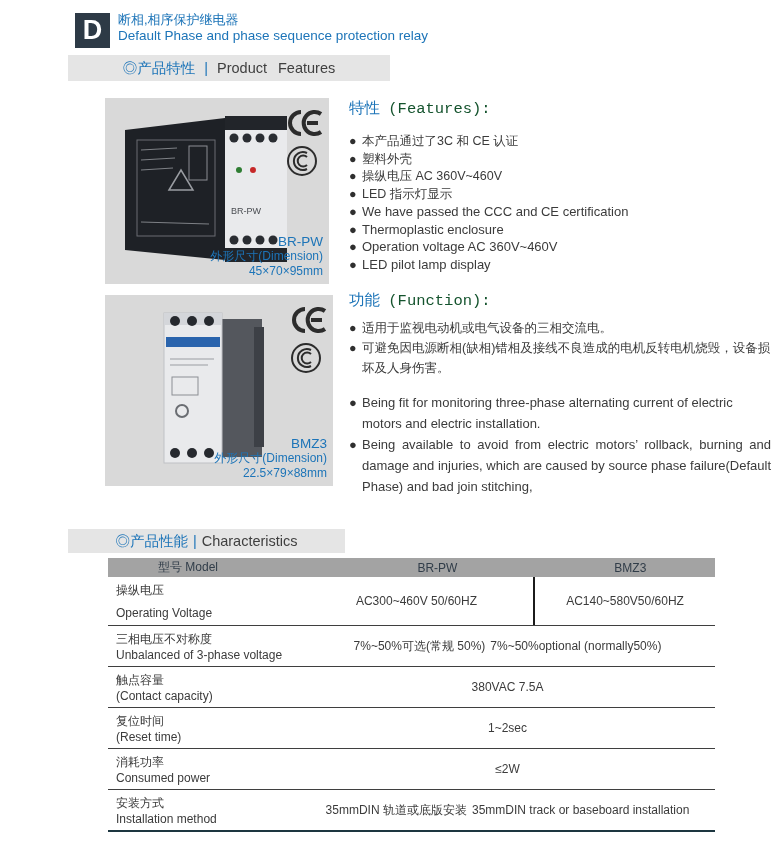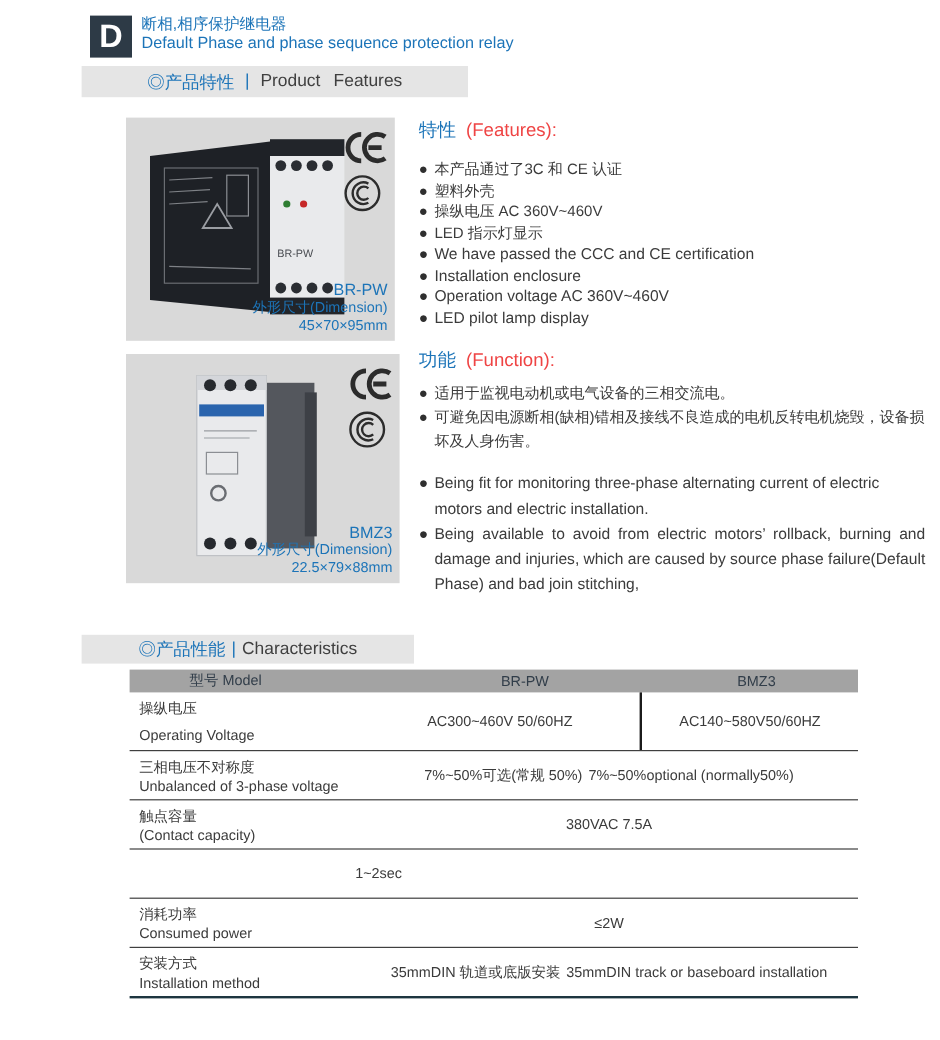--- a/index.html
+++ b/index.html
@@ -28,21 +28,21 @@
   .img-bmz3{left:105px;top:295px;width:228px;height:191px;}
   .caption{position:absolute;right:6px;bottom:6px;text-align:right;
            color:#1c74b8;line-height:14.5px;}
   .cap-model{font-size:13.5px;}
   .cap-dim{font-size:12px;}
   .marks{position:absolute;right:6px;top:10px;}
 
   
   .col-title{position:absolute;left:349px;font-size:15.5px;}
   .ct-zh{color:#1c74b8;}
-  .ct-rest{color:#ef4444;margin-left:4px;}
+  .ct-rest{color:#14532d;margin-left:4px;font-family:Liberation Mono, monospace;}
   .t-features{top:98px;}
   .t-function{top:290px;}
 
   .bullets{position:absolute;left:349px;width:422px;}
   .feat-list{top:133px;}
   .func-zh-list{top:318px;}
   .func-en-list{top:392px;}
   .b-item{display:flex;}
   .b-dot{width:13px;flex:none;color:#2f2f2f;}
   .b-zh{font-size:12.5px;line-height:17.5px;}
@@ -151,21 +151,21 @@
   <div class="b-item b-zh">
     <span class="b-dot">●</span>
     <span>LED 指示灯显示</span>
     </div>
   <div class="b-item b-en">
     <span class="b-dot">●</span>
     <span>We have passed the CCC and CE certification</span>
     </div>
   <div class="b-item b-en">
     <span class="b-dot">●</span>
-    <span>Installation enclosure</span>
+    <span>Thermoplastic enclosure</span>
     </div>
   <div class="b-item b-en">
     <span class="b-dot">●</span>
     <span>Operation voltage AC 360V~460V</span>
     </div>
   <div class="b-item b-en">
     <span class="b-dot">●</span>
     <span>LED pilot lamp display</span>
     </div>
 </div>
@@ -270,20 +270,24 @@
 
   <div class="t-row r-40">
     <div class="t-label">
       <div>触点容量</div>
       <div>(Contact capacity)</div>
     </div>
     <div class="v-center">380VAC 7.5A</div>
   </div>
 
   <div class="t-row r-40">
+    <div class="t-label">
+      <div>复位时间</div>
+      <div>(Reset time)</div>
+    </div>
     <div class="v-center">1~2sec</div>
   </div>
 
 
   <div class="t-row r-40">
     <div class="t-label">
       <div>消耗功率</div>
       <div>Consumed power</div>
     </div>
     <div class="v-center">≤2W</div>

